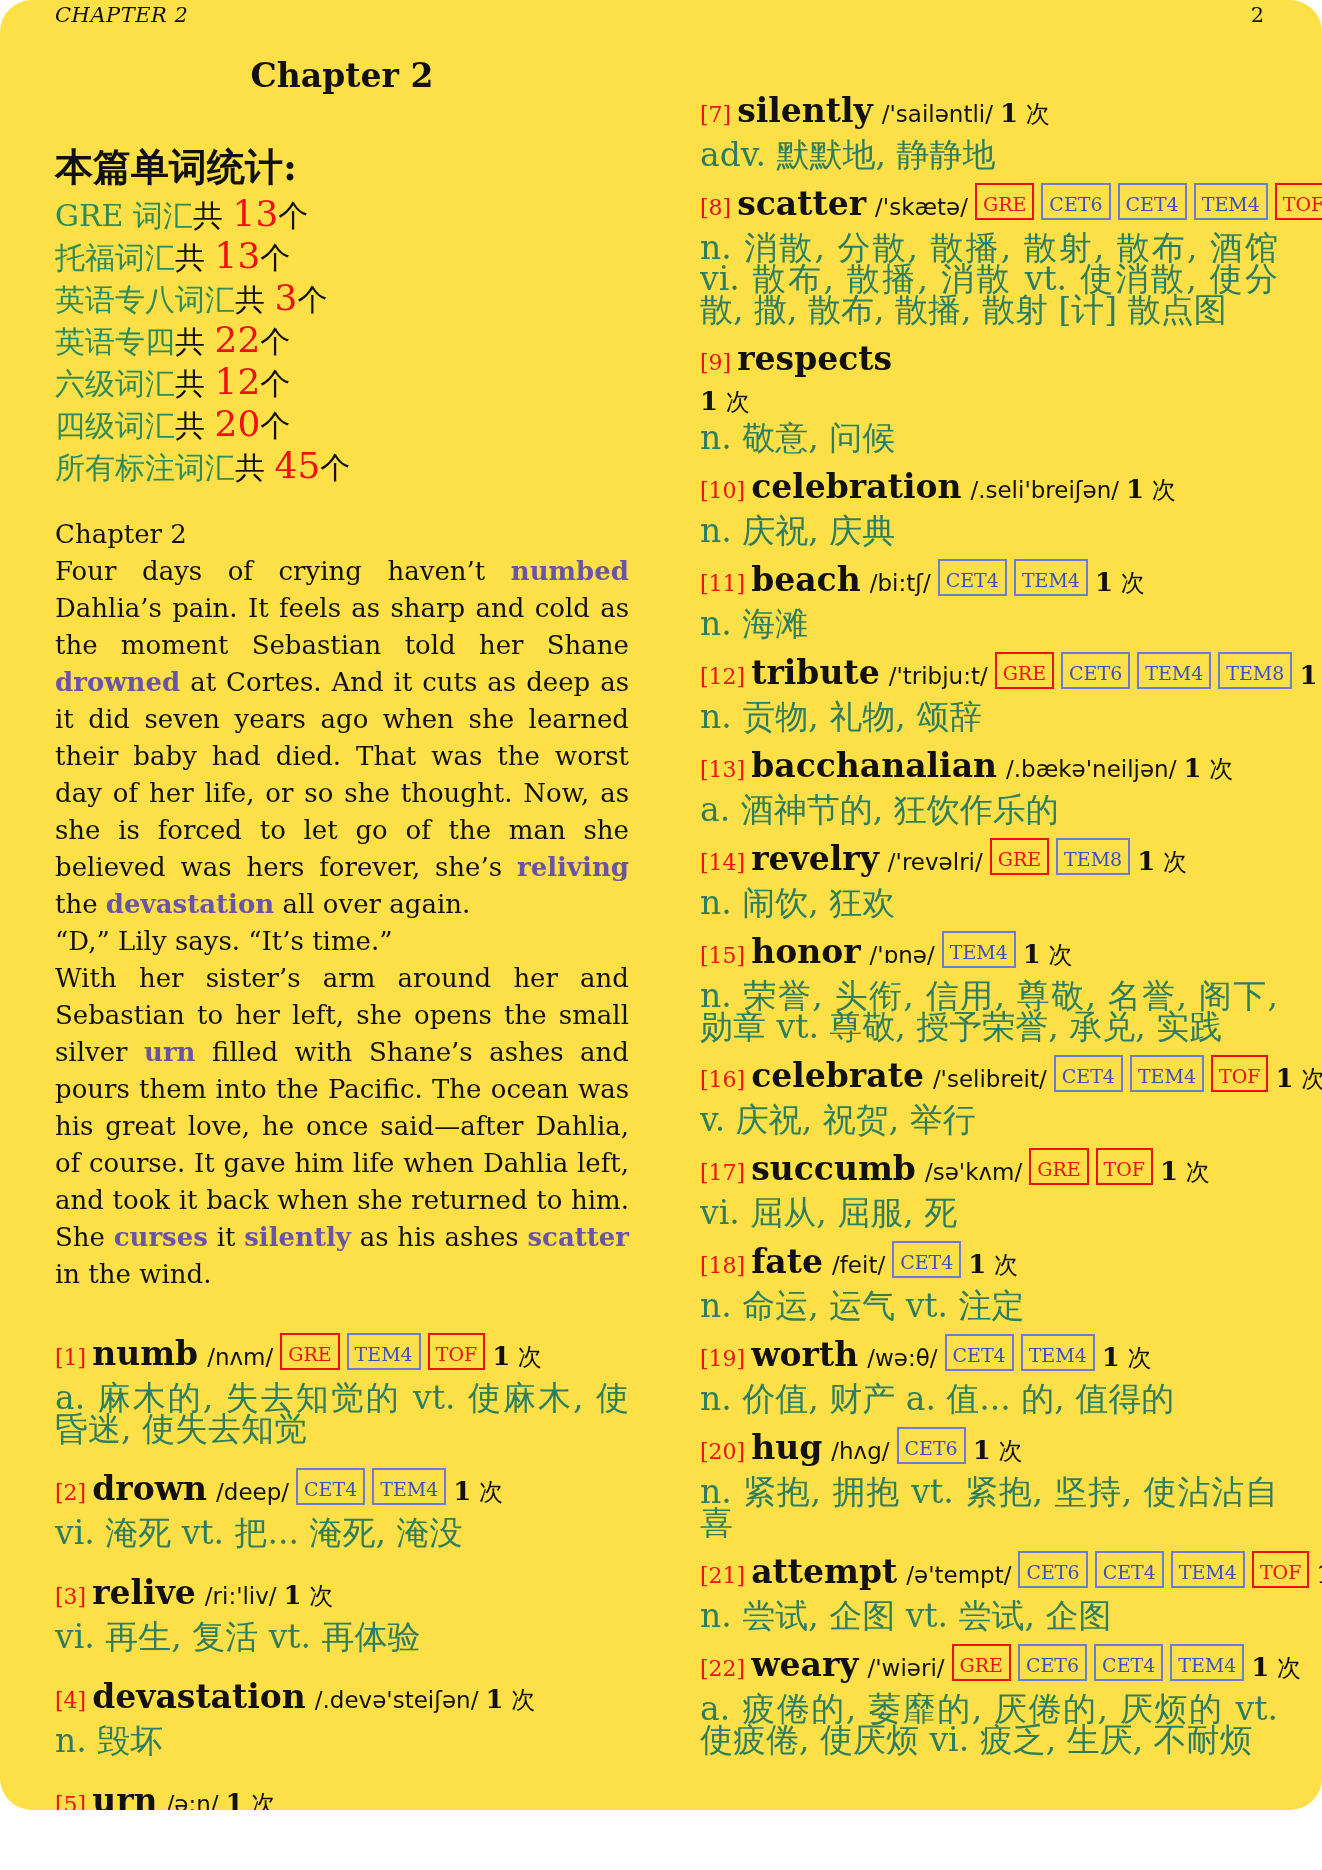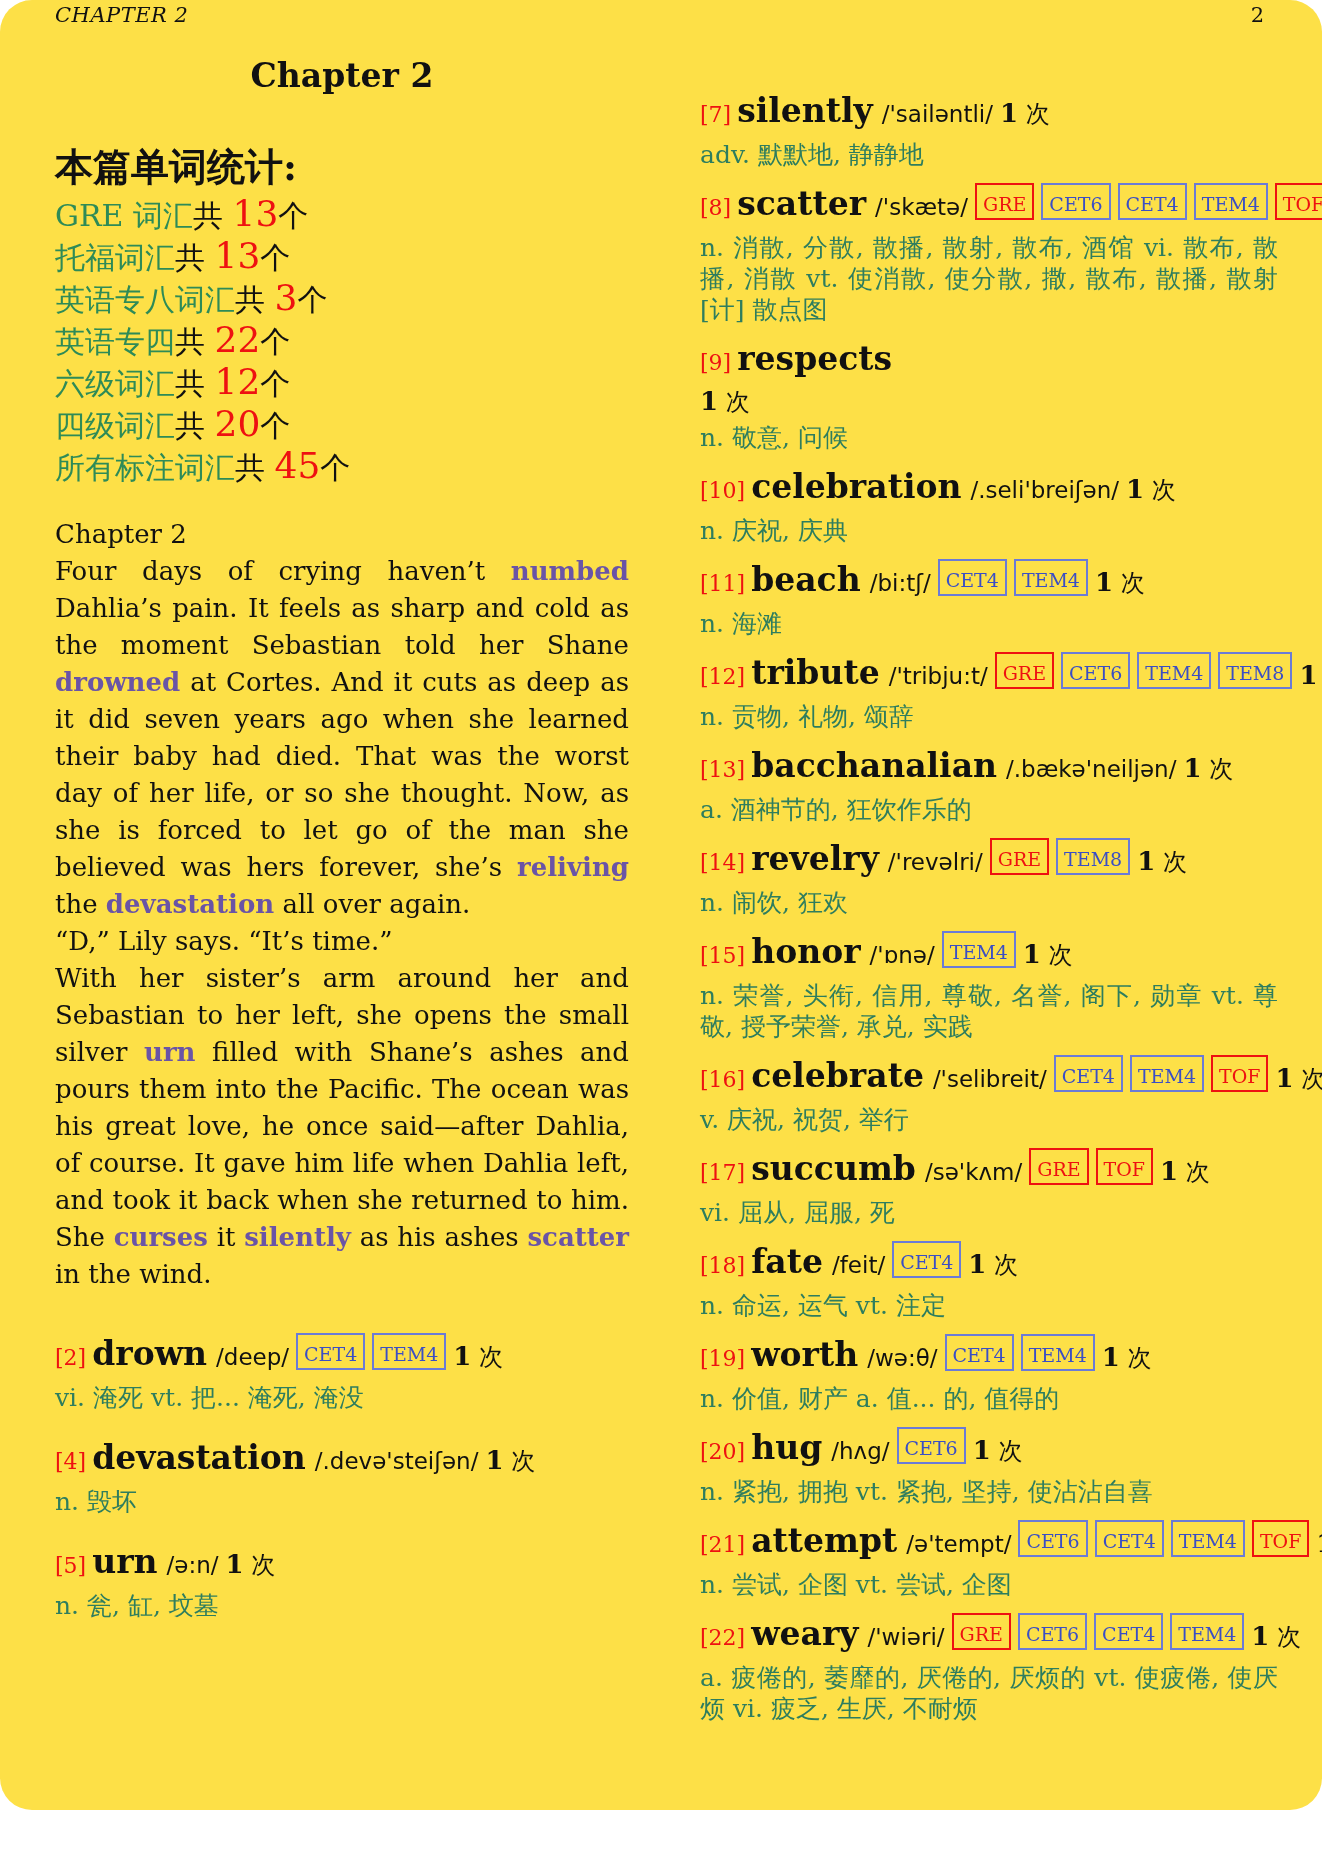--- a/index.html
+++ b/index.html
@@ -46,21 +46,21 @@
   .tag{
     display:inline-block;font-size:19px;line-height:22px;padding:8px 6px 3px 6px;
     border:2px solid;margin-right:7px;position:relative;top:-4px;
   }
   .tag.red{color:var(--red);border-color:var(--red);}
   .tag.blue{color:var(--blue-text);border-color:var(--blue-border);}
   .freq{font-size:24px;}
   .freq b{font-size:26px;}
   .freq-line{font-size:24px;line-height:34px;}
   .freq-line b{font-size:26px;}
-  .def{color:var(--green-def);font-size:25px;line-height:31px;margin-top:3px;text-align:justify;}
+  .def{color:var(--green-def);font-size:33px;line-height:31px;margin-top:3px;text-align:justify;}
 </style>
 </head>
 <body>
 
 <div class="page">
 
   <div class="running-head">
     <span class="rh-left">CHAPTER 2</span>
     <span class="rh-right">2</span>
   </div>
@@ -83,22 +83,30 @@
 
     <div class="chapter-label">Chapter 2</div>
     <div id="story" class="story">
         <p class="body-text"><span>Four days of crying haven’t </span><span class="hl">numbed</span><span> Dahlia’s pain.  It feels as sharp and cold as the moment Sebastian told her Shane </span><span class="hl">drowned</span><span> at Cortes.  And it cuts as deep as it did seven years ago when she learned their baby had died.  That was the worst day of her life, or so she thought.  Now, as she is forced to let go of the man she believed was hers forever, she’s </span><span class="hl">reliving</span><span> the </span><span class="hl">devastation</span><span> all over again.</span></p>
         <p class="body-text"><span>“D,” Lily says.  “It’s time.”</span></p>
         <p class="body-text"><span>With her sister’s arm around her and Sebastian to her left, she opens the small silver </span><span class="hl">urn</span><span> filled with Shane’s ashes and pours them into the Pacific.  The ocean was his great love, he once said—after Dahlia, of course.  It gave him life when Dahlia left, and took it back when she returned to him.  She </span><span class="hl">curses</span><span> it </span><span class="hl">silently</span><span> as his ashes </span><span class="hl">scatter</span><span> in the wind.</span></p>
       </div>
 
     <div id="entries-left" class="entries">
         <div class="entry">
+          <div class="entry-head"><span class="idx">[1]</span><span class="word">numb</span><span class="phon">/nʌm/</span><span class="tag red">GRE</span><span class="tag blue">TEM4</span><span class="tag red">TOF</span><span class="freq"><b>1</b> 次</span></div>
+          <div class="def">a. 麻木的, 失去知觉的 vt. 使麻木, 使昏迷, 使失去知觉</div>
+        </div>
+        <div class="entry">
           <div class="entry-head"><span class="idx">[2]</span><span class="word">drown</span><span class="phon">/deep/</span><span class="tag blue">CET4</span><span class="tag blue">TEM4</span><span class="freq"><b>1</b> 次</span></div>
           <div class="def">vi. 淹死 vt. 把... 淹死, 淹没</div>
+        </div>
+        <div class="entry">
+          <div class="entry-head"><span class="idx">[3]</span><span class="word">relive</span><span class="phon">/ri:'liv/</span><span class="freq"><b>1</b> 次</span></div>
+          <div class="def">vi. 再生, 复活 vt. 再体验</div>
         </div>
         <div class="entry">
           <div class="entry-head"><span class="idx">[4]</span><span class="word">devastation</span><span class="phon">/.devə'steiʃən/</span><span class="freq"><b>1</b> 次</span></div>
           <div class="def">n. 毁坏</div>
         </div>
         <div class="entry">
           <div class="entry-head"><span class="idx">[5]</span><span class="word">urn</span><span class="phon">/ə:n/</span><span class="freq"><b>1</b> 次</span></div>
           <div class="def">n. 瓮, 缸, 坟墓</div>
         </div>
       </div>

